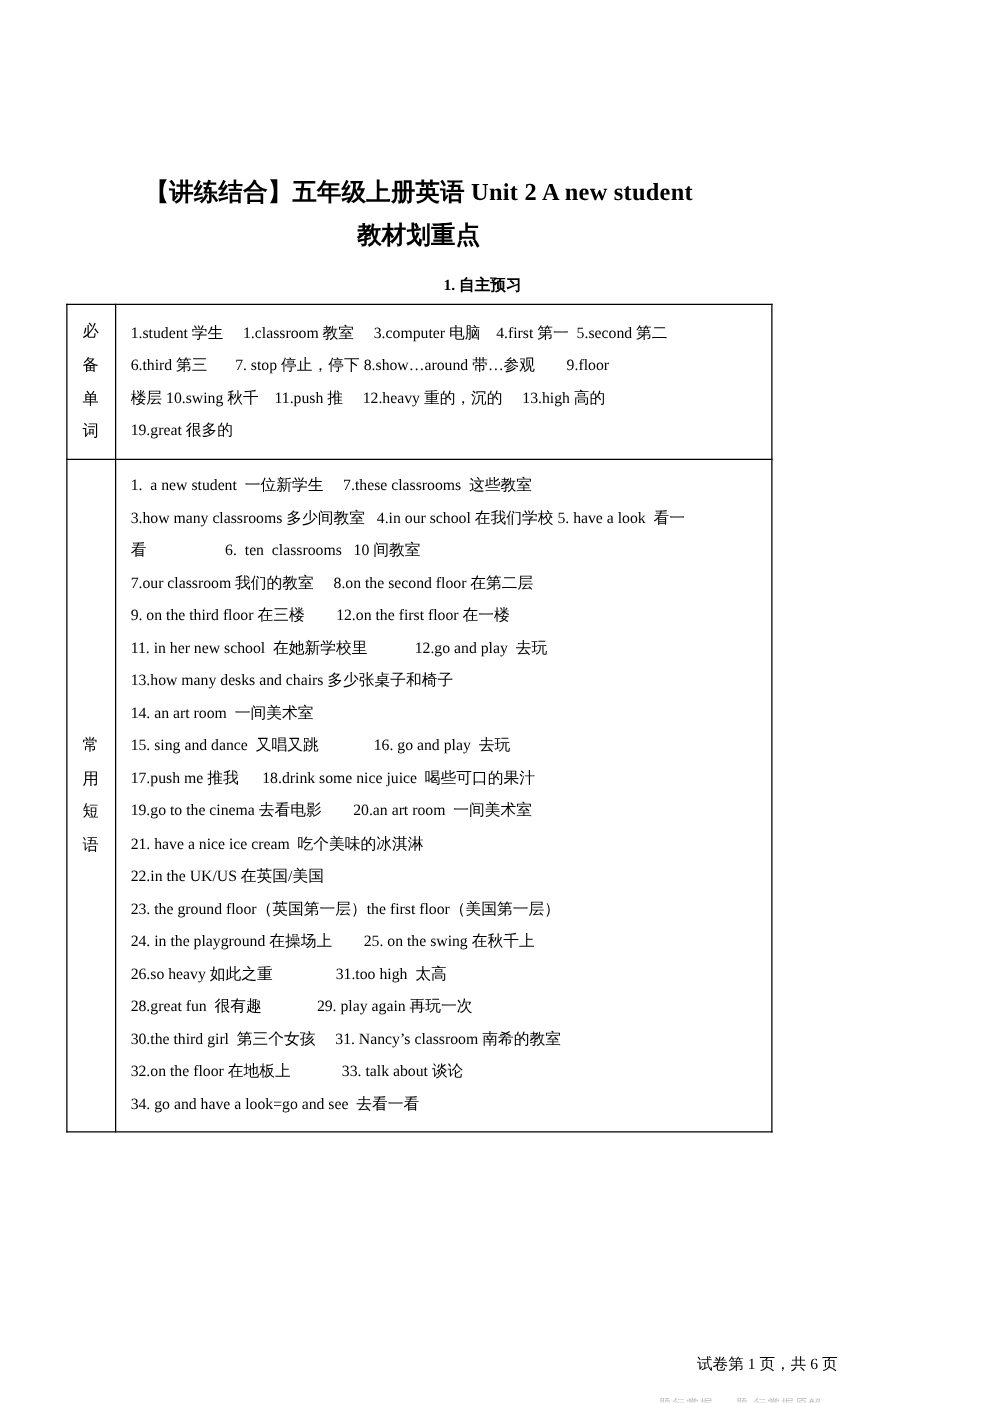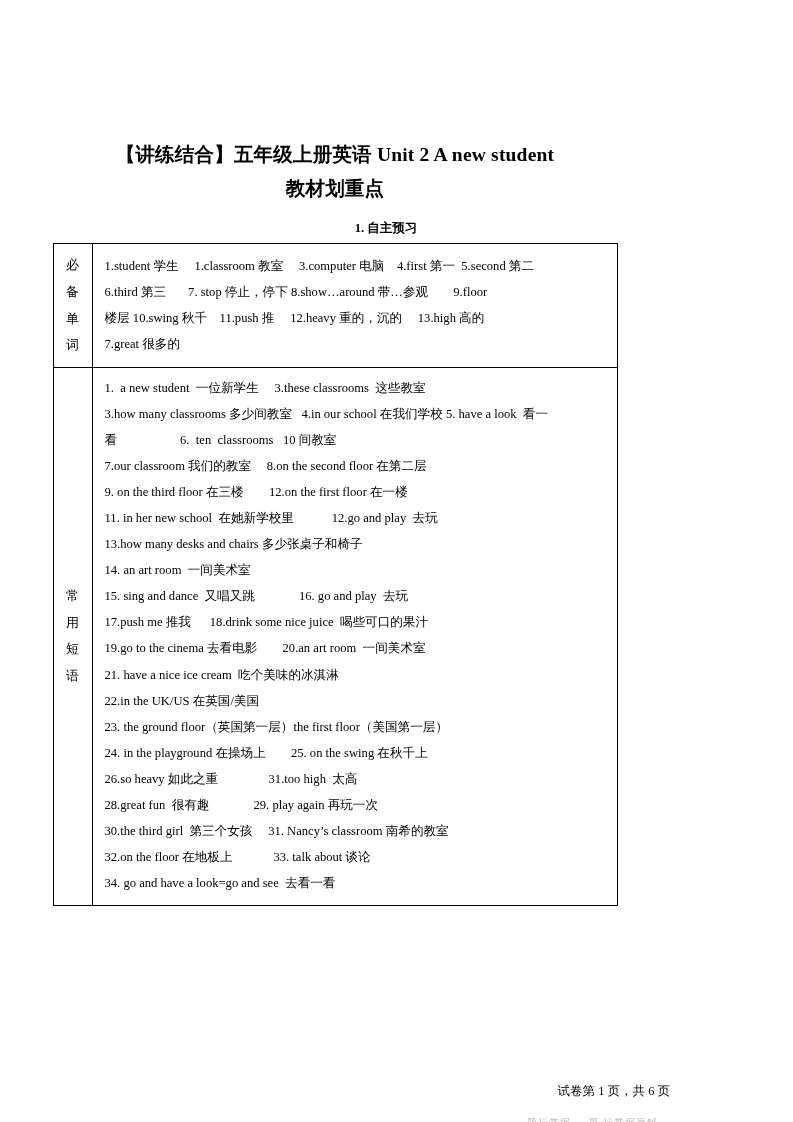--- a/index.html
+++ b/index.html
@@ -120,32 +120,32 @@
         <td class="label words">
           <span class="lchar">必</span>
           <span class="lchar">备</span>
           <span class="lchar">单</span>
           <span class="lchar">词</span>
         </td>
         <td class="content">
           <div class="line">1.student 学生     1.classroom 教室     3.computer 电脑    4.first 第一  5.second 第二</div>
           <div class="line">6.third 第三       7. stop 停止，停下 8.show…around 带…参观        9.floor</div>
           <div class="line">楼层 10.swing 秋千    11.push 推     12.heavy 重的，沉的     13.high 高的</div>
-          <div class="line">7.great 很多的</div>
+          <div class="line">19.great 很多的</div>
         </td>
       </tr>
       <tr>
         <td class="label phrases">
           <span class="lchar">常</span>
           <span class="lchar">用</span>
           <span class="lchar">短</span>
           <span class="lchar">语</span>
         </td>
         <td class="content phr">
-          <div class="line">1.  a new student  一位新学生     3.these classrooms  这些教室</div>
+          <div class="line">1.  a new student  一位新学生     7.these classrooms  这些教室</div>
           <div class="line">3.how many classrooms 多少间教室   4.in our school 在我们学校 5. have a look  看一</div>
           <div class="line">看                    6.  ten  classrooms   10 间教室</div>
           <div class="line">7.our classroom 我们的教室     8.on the second floor 在第二层</div>
           <div class="line">9. on the third floor 在三楼        12.on the first floor 在一楼</div>
           <div class="line">11. in her new school  在她新学校里            12.go and play  去玩</div>
           <div class="line">13.how many desks and chairs 多少张桌子和椅子</div>
           <div class="line">14. an art room  一间美术室</div>
           <div class="line">15. sing and dance  又唱又跳              16. go and play  去玩</div>
           <div class="line">17.push me 推我      18.drink some nice juice  喝些可口的果汁</div>
           <div class="line">19.go to the cinema 去看电影        20.an art room  一间美术室</div>

